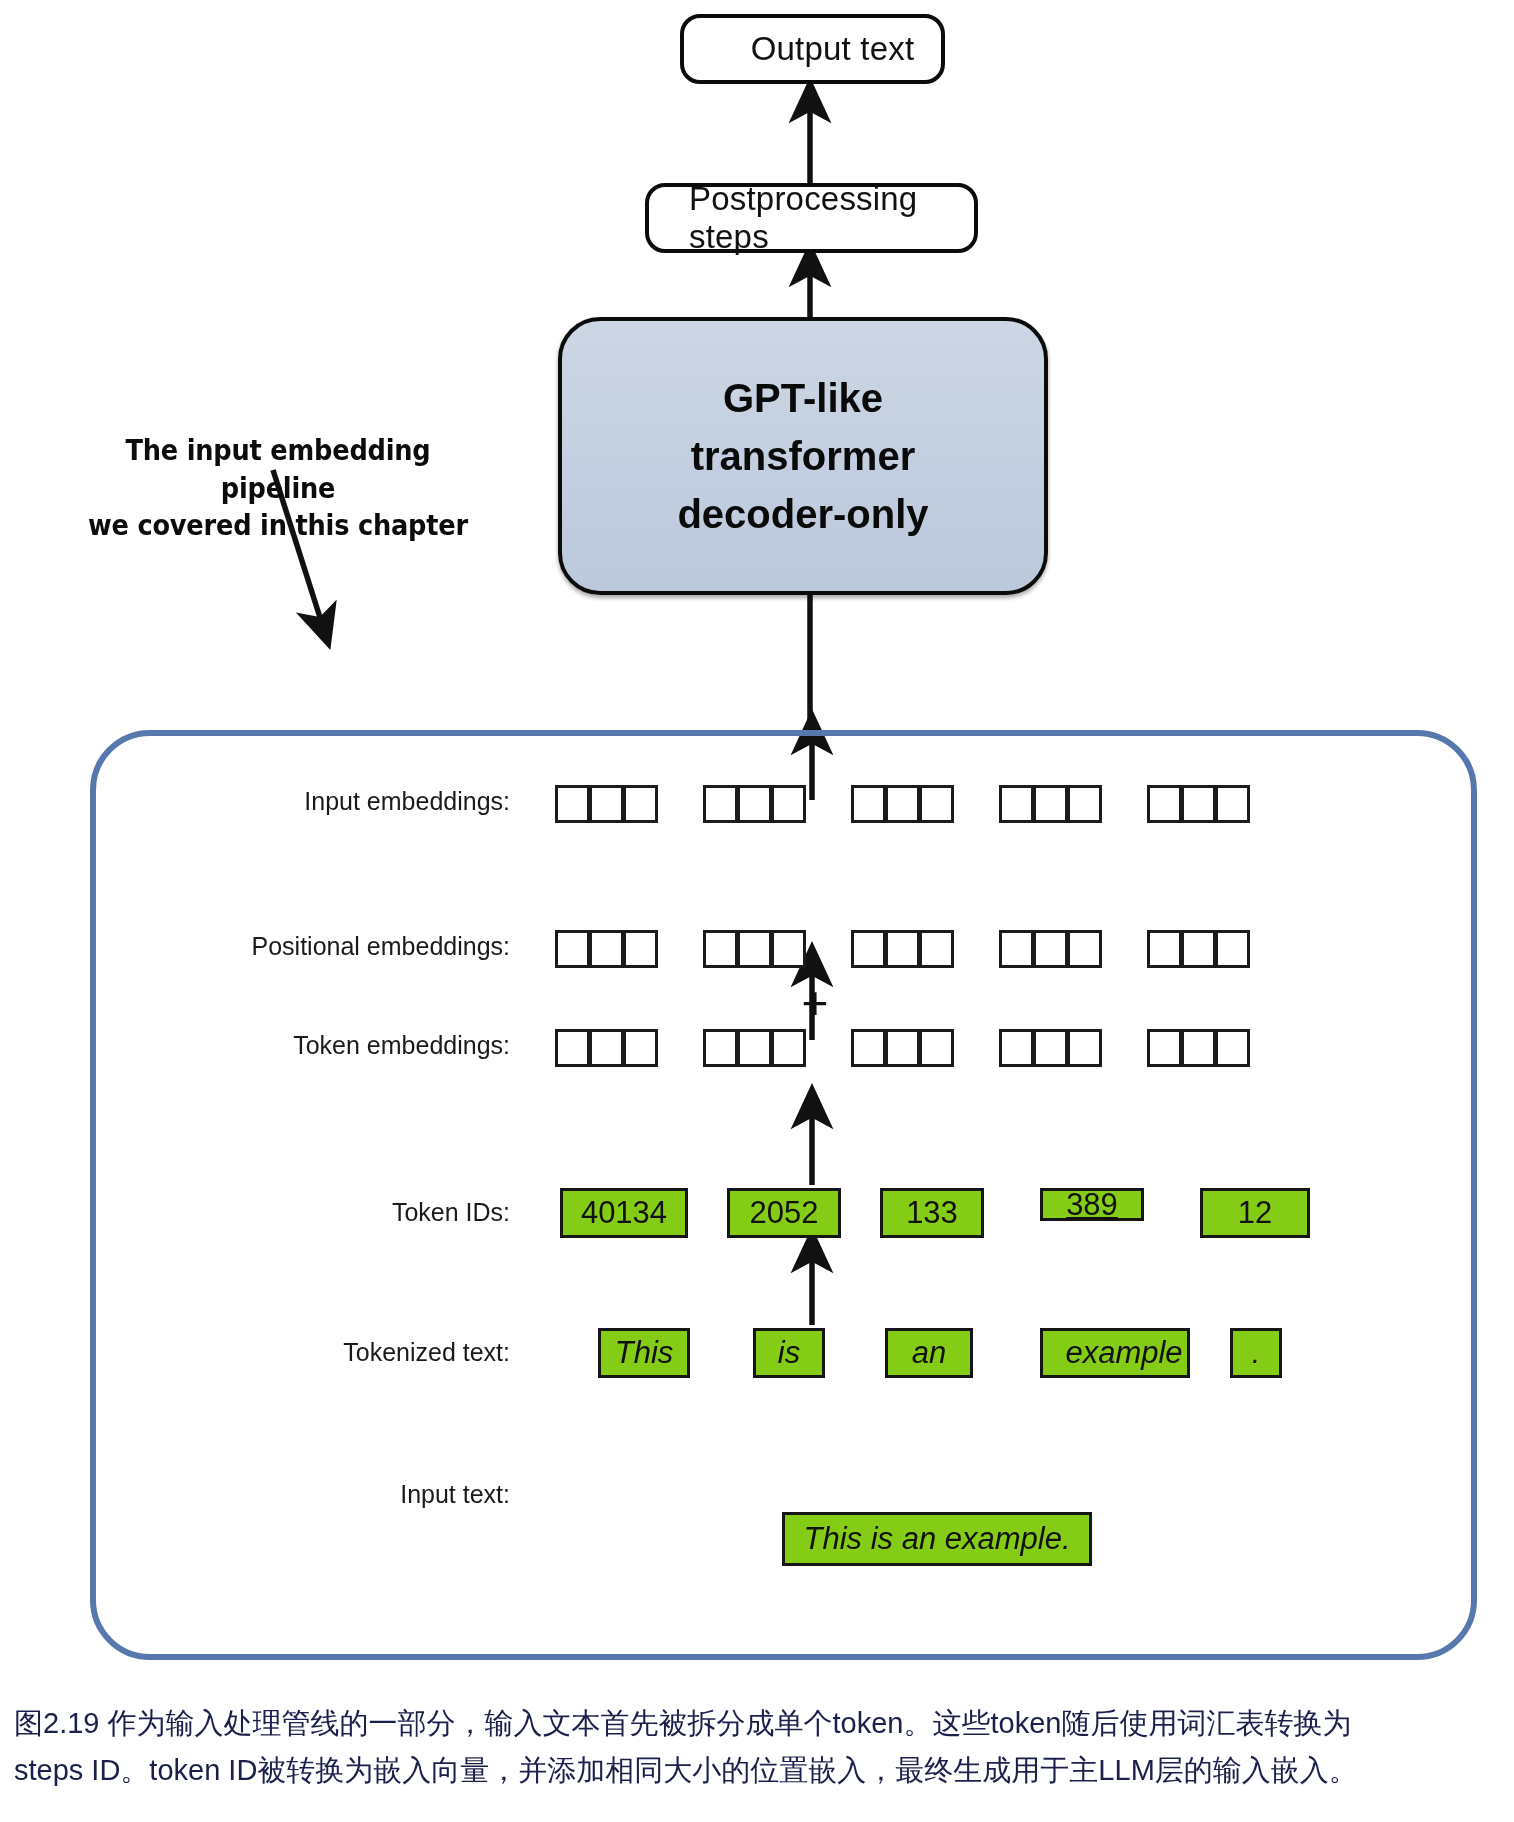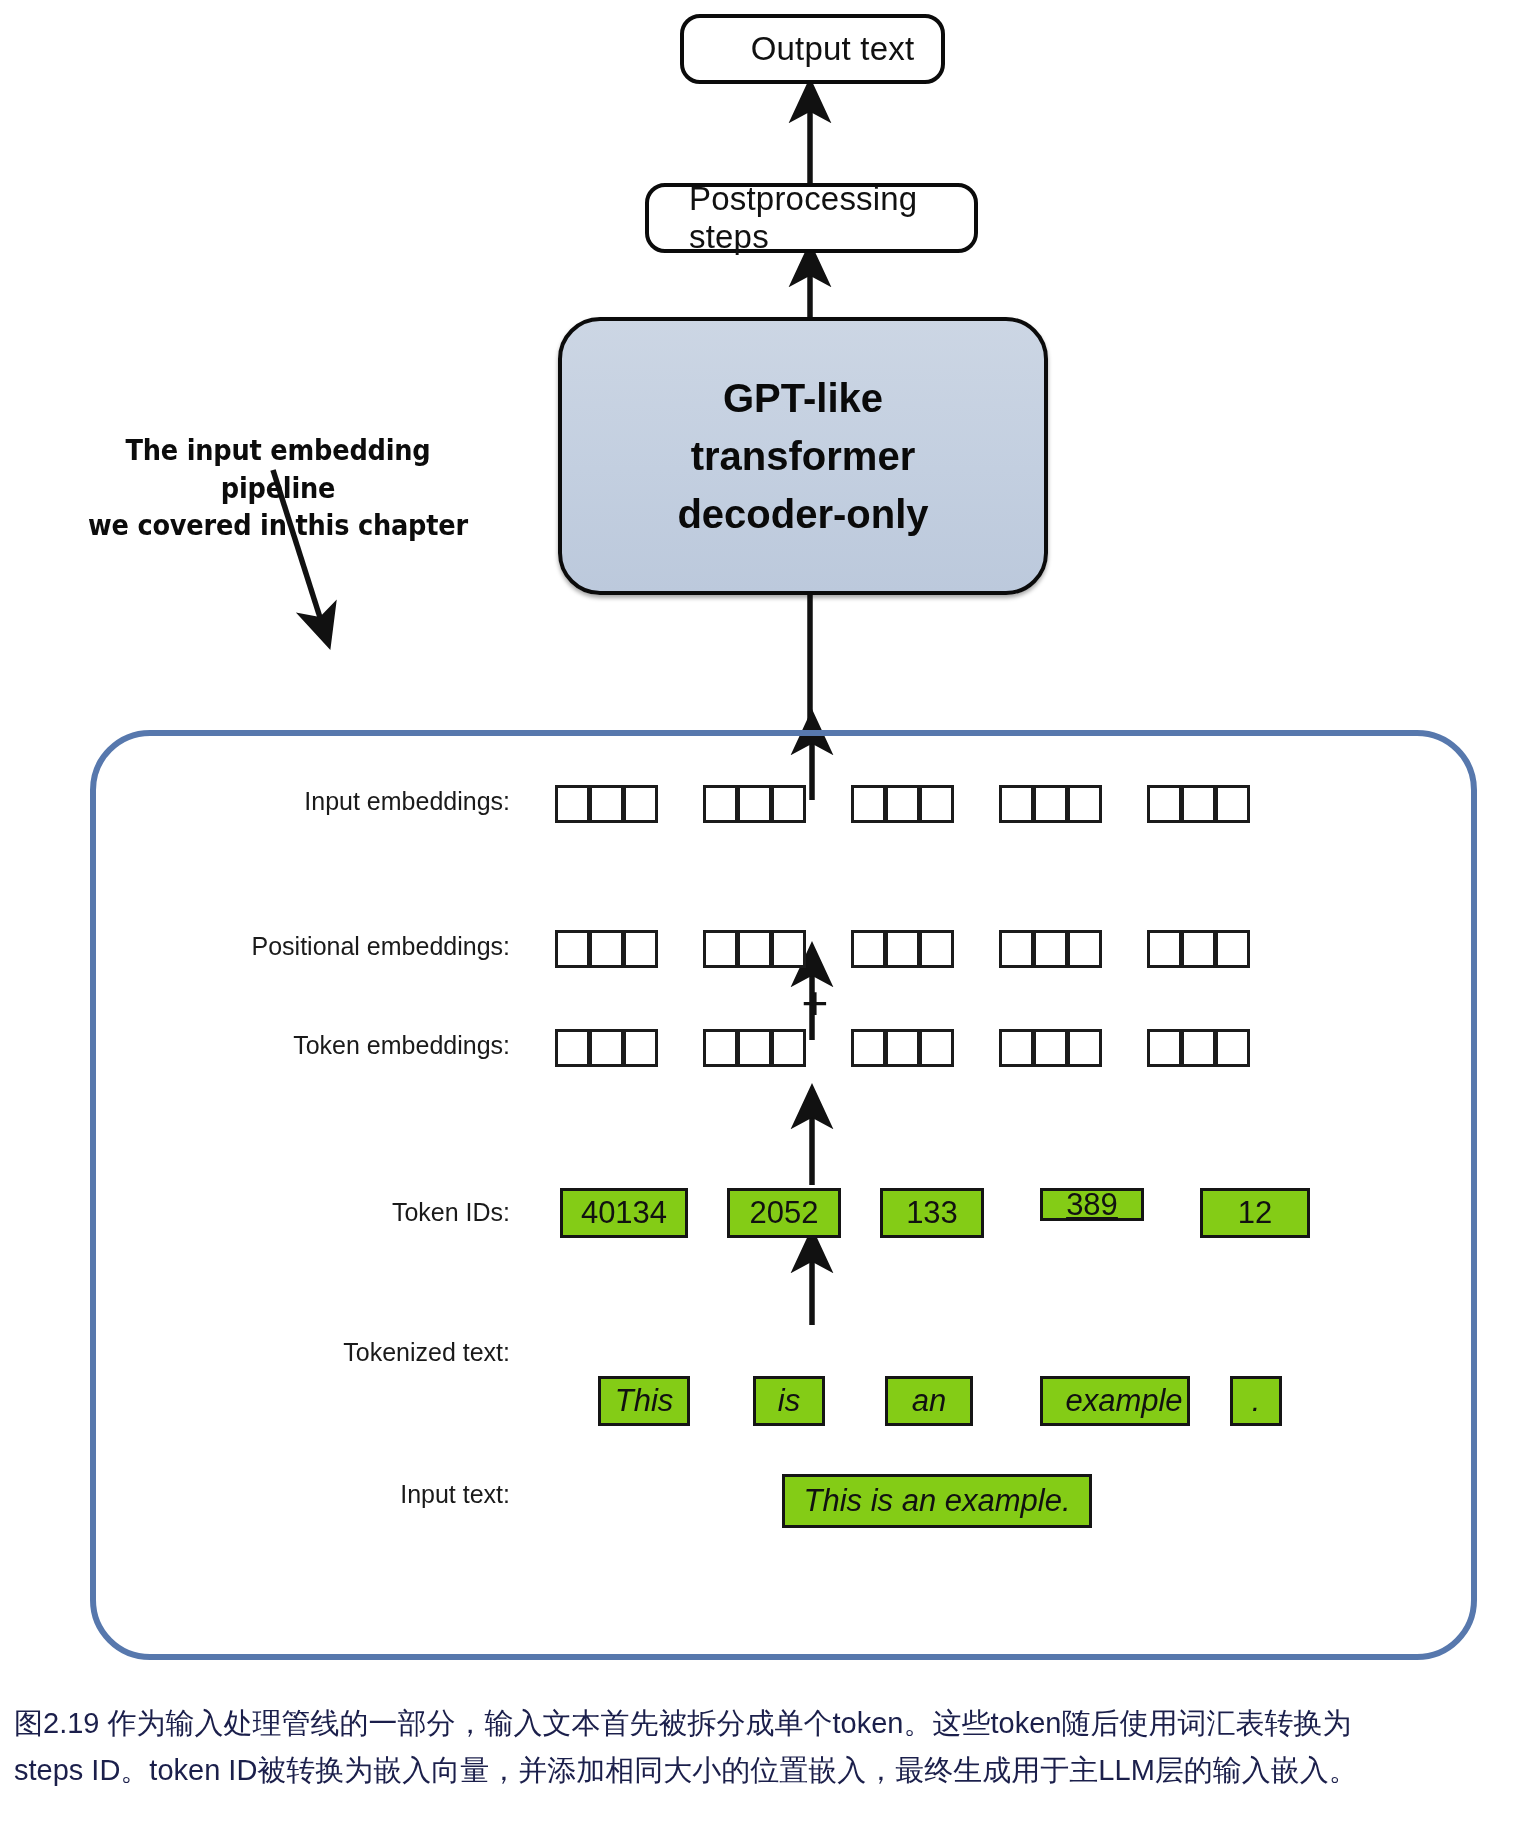--- a/index.html
+++ b/index.html
@@ -71,21 +71,21 @@
   
   .val-box {
     border: 3px solid #151515;
     background: #84cc16;
     display: flex; align-items: center; justify-content: center;
     font-size: 31px;
     color: #111;
     box-sizing: border-box;
     white-space: nowrap;
   }
-  .italic { font-style: italic; margin-top: 48px; }
+  .italic { font-style: italic; }
 
   
   .plus-sign {
     font-size: 46px; line-height: 1;
     color: #111;
     font-weight: 400;
   }
 
   
   .annotation {
@@ -291,21 +291,21 @@
   <div class="abs val-box italic" style="left:1040px; top:1328px; width:150px; height:50px;padding-left:18px;">
     <span>example</span>
   </div>
   <div class="abs val-box italic" style="left:1230px; top:1328px; width:52px; height:50px;">
     <span>.</span>
   </div>
 
   <div class="abs row-label" style="left:190px; top:1480px; width:320px;">
     <span>Input text:</span>
   </div>
-  <div class="abs val-box italic" style="left:782px; top:1426px; width:310px; height:54px;">
+  <div class="abs val-box italic" style="left:782px; top:1512px; width:310px; height:54px;">
     <span>This is an example.</span>
   </div>
 
   <div class="abs caption" style="left:14px; top:1700px; width:1490px;">
     <div>图2.19 作为输入处理管线的一部分，输入文本首先被拆分成单个token。这些token随后使用词汇表转换为</div>
     <div>steps ID。token ID被转换为嵌入向量，并添加相同大小的位置嵌入，最终生成用于主LLM层的输入嵌入。</div>
   </div>
 
 </div>
 

